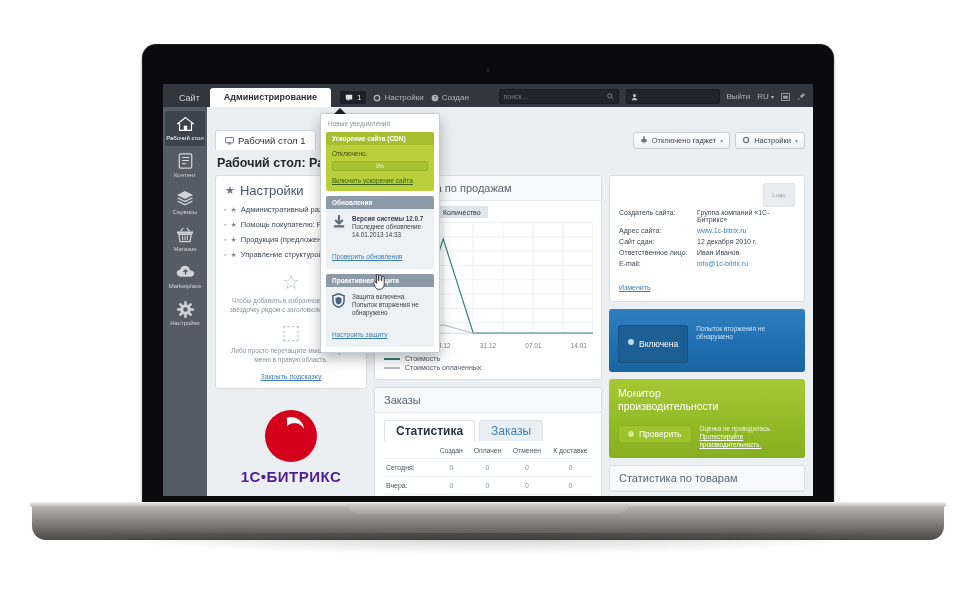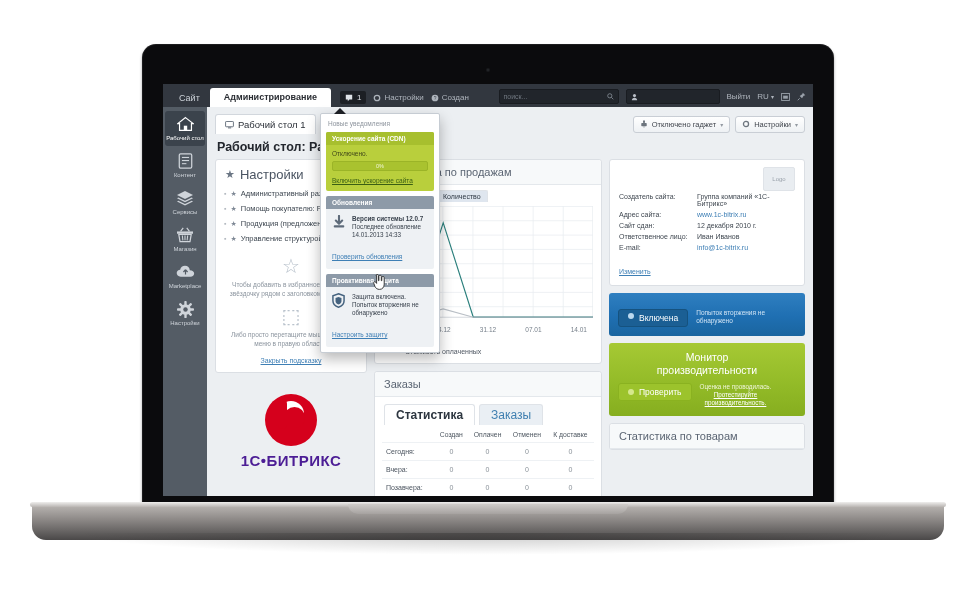--- a/index.html
+++ b/index.html
@@ -87,21 +87,21 @@
     width:40px;margin:0 auto 2px auto;padding:5px 0 4px 0;border-radius:3px;
     text-align:center;color:#cfd4da;cursor:pointer;
   }
   .side-item.active{background:#3b434c;color:#fff;}
   .side-icon{display:block;height:17px;margin-bottom:2px;}
   .side-label{display:block;font-size:6px;line-height:7px;}
 
   .content{flex:1;background:#eceff2;display:flex;flex-direction:column;min-width:0;}
 
   
-  .dt-row{display:flex;align-items:center;height:26px;padding:4px 8px 0 8px;background:#eceff2;text-align:center;}
+  .dt-row{display:flex;align-items:center;height:26px;padding:20px 8px 0 8px;background:#eceff2;text-align:center;}
   .dt-tab{
     background:#fff;border:1px solid #d2d7dd;border-bottom:none;border-radius:3px 3px 0 0;
     height:19px;line-height:19px;padding:0 9px;font-size:9.5px;color:#2b3038;
     display:flex;align-items:center;gap:4px;
   }
   .dt-add{font-size:8px;color:#8d949d;display:flex;align-items:center;gap:3px;margin-left:8px;cursor:pointer;}
   .dt-right{margin-left:auto;display:flex;gap:5px;}
   .btn-pill{
     display:flex;align-items:center;gap:4px;height:15px;padding:0 6px;
     background:linear-gradient(180deg,#ffffff,#eef1f4);border:1px solid #c9ced5;border-radius:3px;
@@ -192,31 +192,31 @@
   .panel-blue{
     background:linear-gradient(180deg,#2f7fc0 0%,#1f6fb2 55%,#1a659f 100%);
     border-radius:3px;padding:8px 9px 9px 9px;margin-bottom:7px;color:#fff;
   }
   .pb-top{display:flex;gap:8px;}
   .pb-t1{font-size:10.5px;line-height:12px;font-weight:normal;flex:0 0 80px;}
   .pb-t2{font-size:10.5px;line-height:12px;color:#9fc8e6;}
   .pb-bot{display:flex;gap:8px;align-items:flex-start;margin-top:8px;}
   .pill-on{
     display:flex;align-items:flex-start;gap:5px;background:#1b5f94;border:1px solid #15527f;
-    border-radius:3px;padding:3px 9px;font-size:8.5px;color:#fff;flex:0 0 auto;
+    border-radius:3px;padding:13px 9px;font-size:8.5px;color:#fff;flex:0 0 auto;
   }
   .dot{width:6px;height:6px;border-radius:50%;background:#bcd9ef;display:inline-block;}
   .pb-note{font-size:6.5px;line-height:8px;color:#cfe3f4;}
 
   .panel-green{
     background:linear-gradient(180deg,#a6c934 0%,#93bb28 55%,#86ae1f 100%);
-    border-radius:3px;padding:8px 9px 9px 9px;margin-bottom:7px;color:#fff;text-align:center;
+    border-radius:3px;padding:8px 9px 9px 9px;margin-bottom:7px;color:#fff;
   }
   .pg-title{font-size:10.5px;line-height:12.5px;}
-  .pg-bot{display:flex;gap:8px;align-items:flex-start;margin-top:7px;}
+  .pg-bot{display:flex;gap:8px;align-items:flex-start;margin-top:13px;}
   .pill-check{
     display:flex;align-items:center;gap:5px;background:#9cc32c;border:1px solid #8ab220;
     border-radius:3px;padding:3px 9px;font-size:8.5px;color:#fff;
   }
   .dot-l{width:6px;height:6px;border-radius:50%;background:#d5e88c;display:inline-block;}
   .pg-note{font-size:6.3px;line-height:8px;color:#f0f6da;}
   .pg-note a{color:#fff;text-decoration:underline;}
 
   
   .popup{

